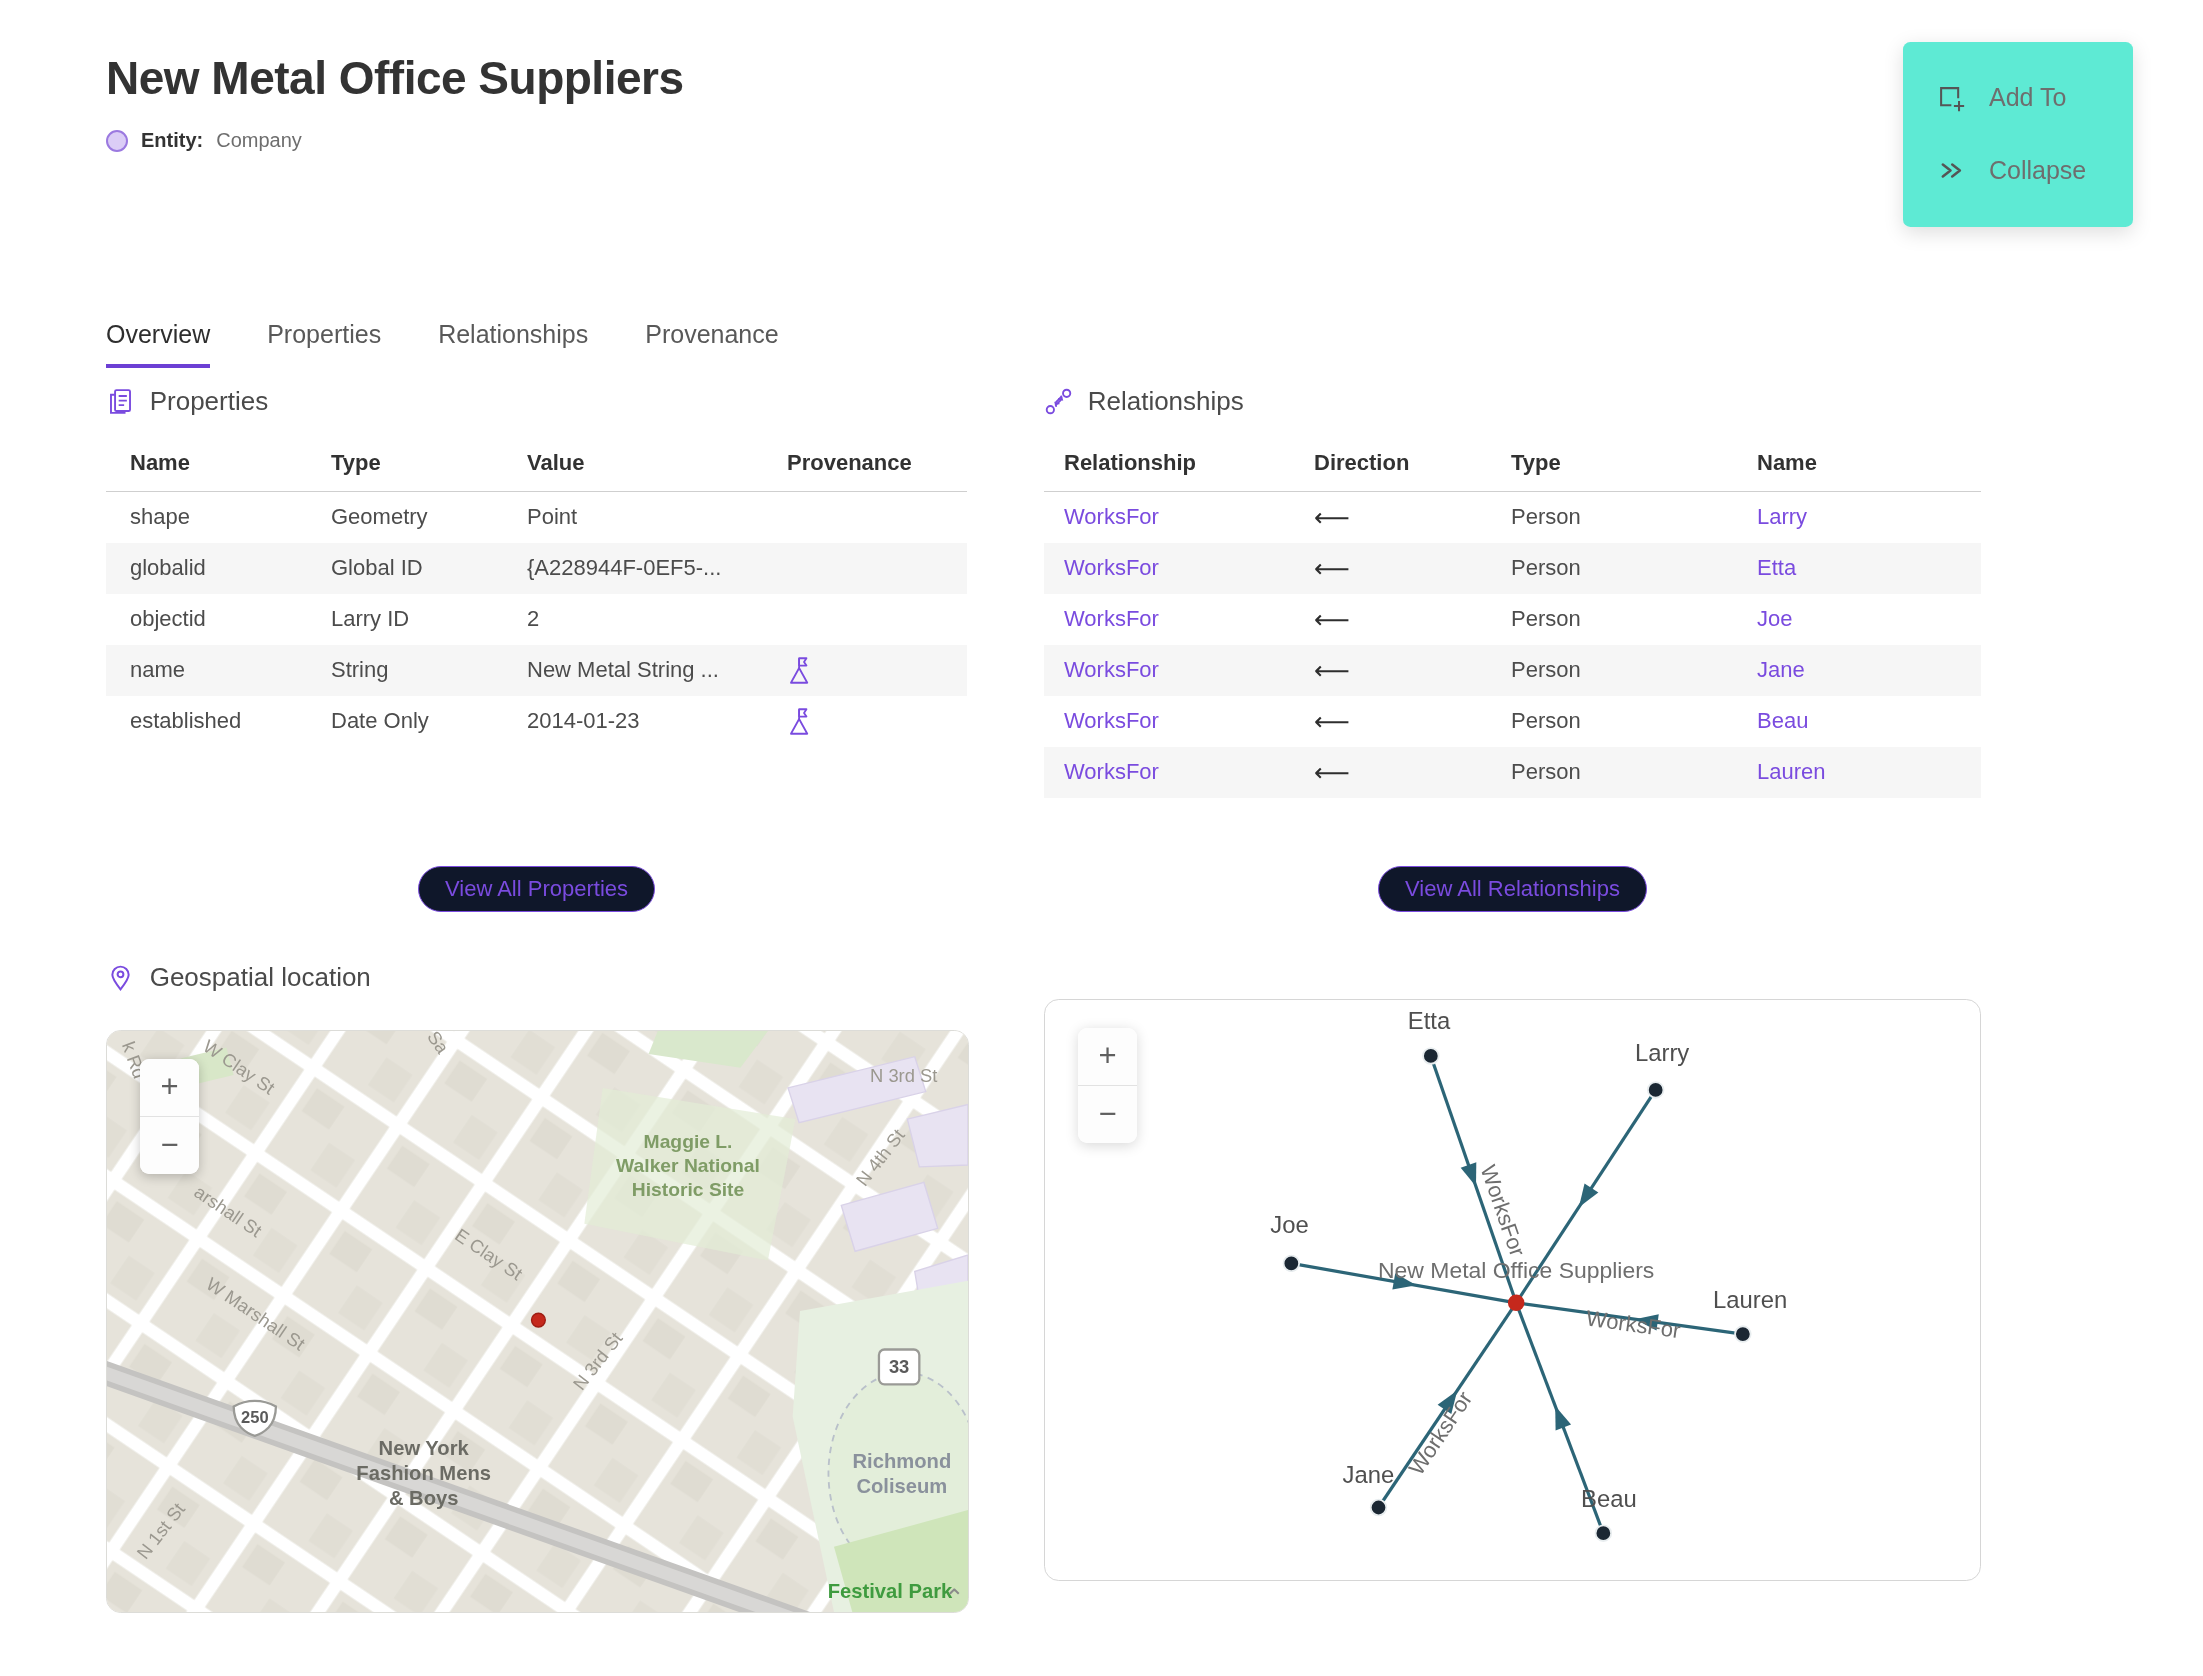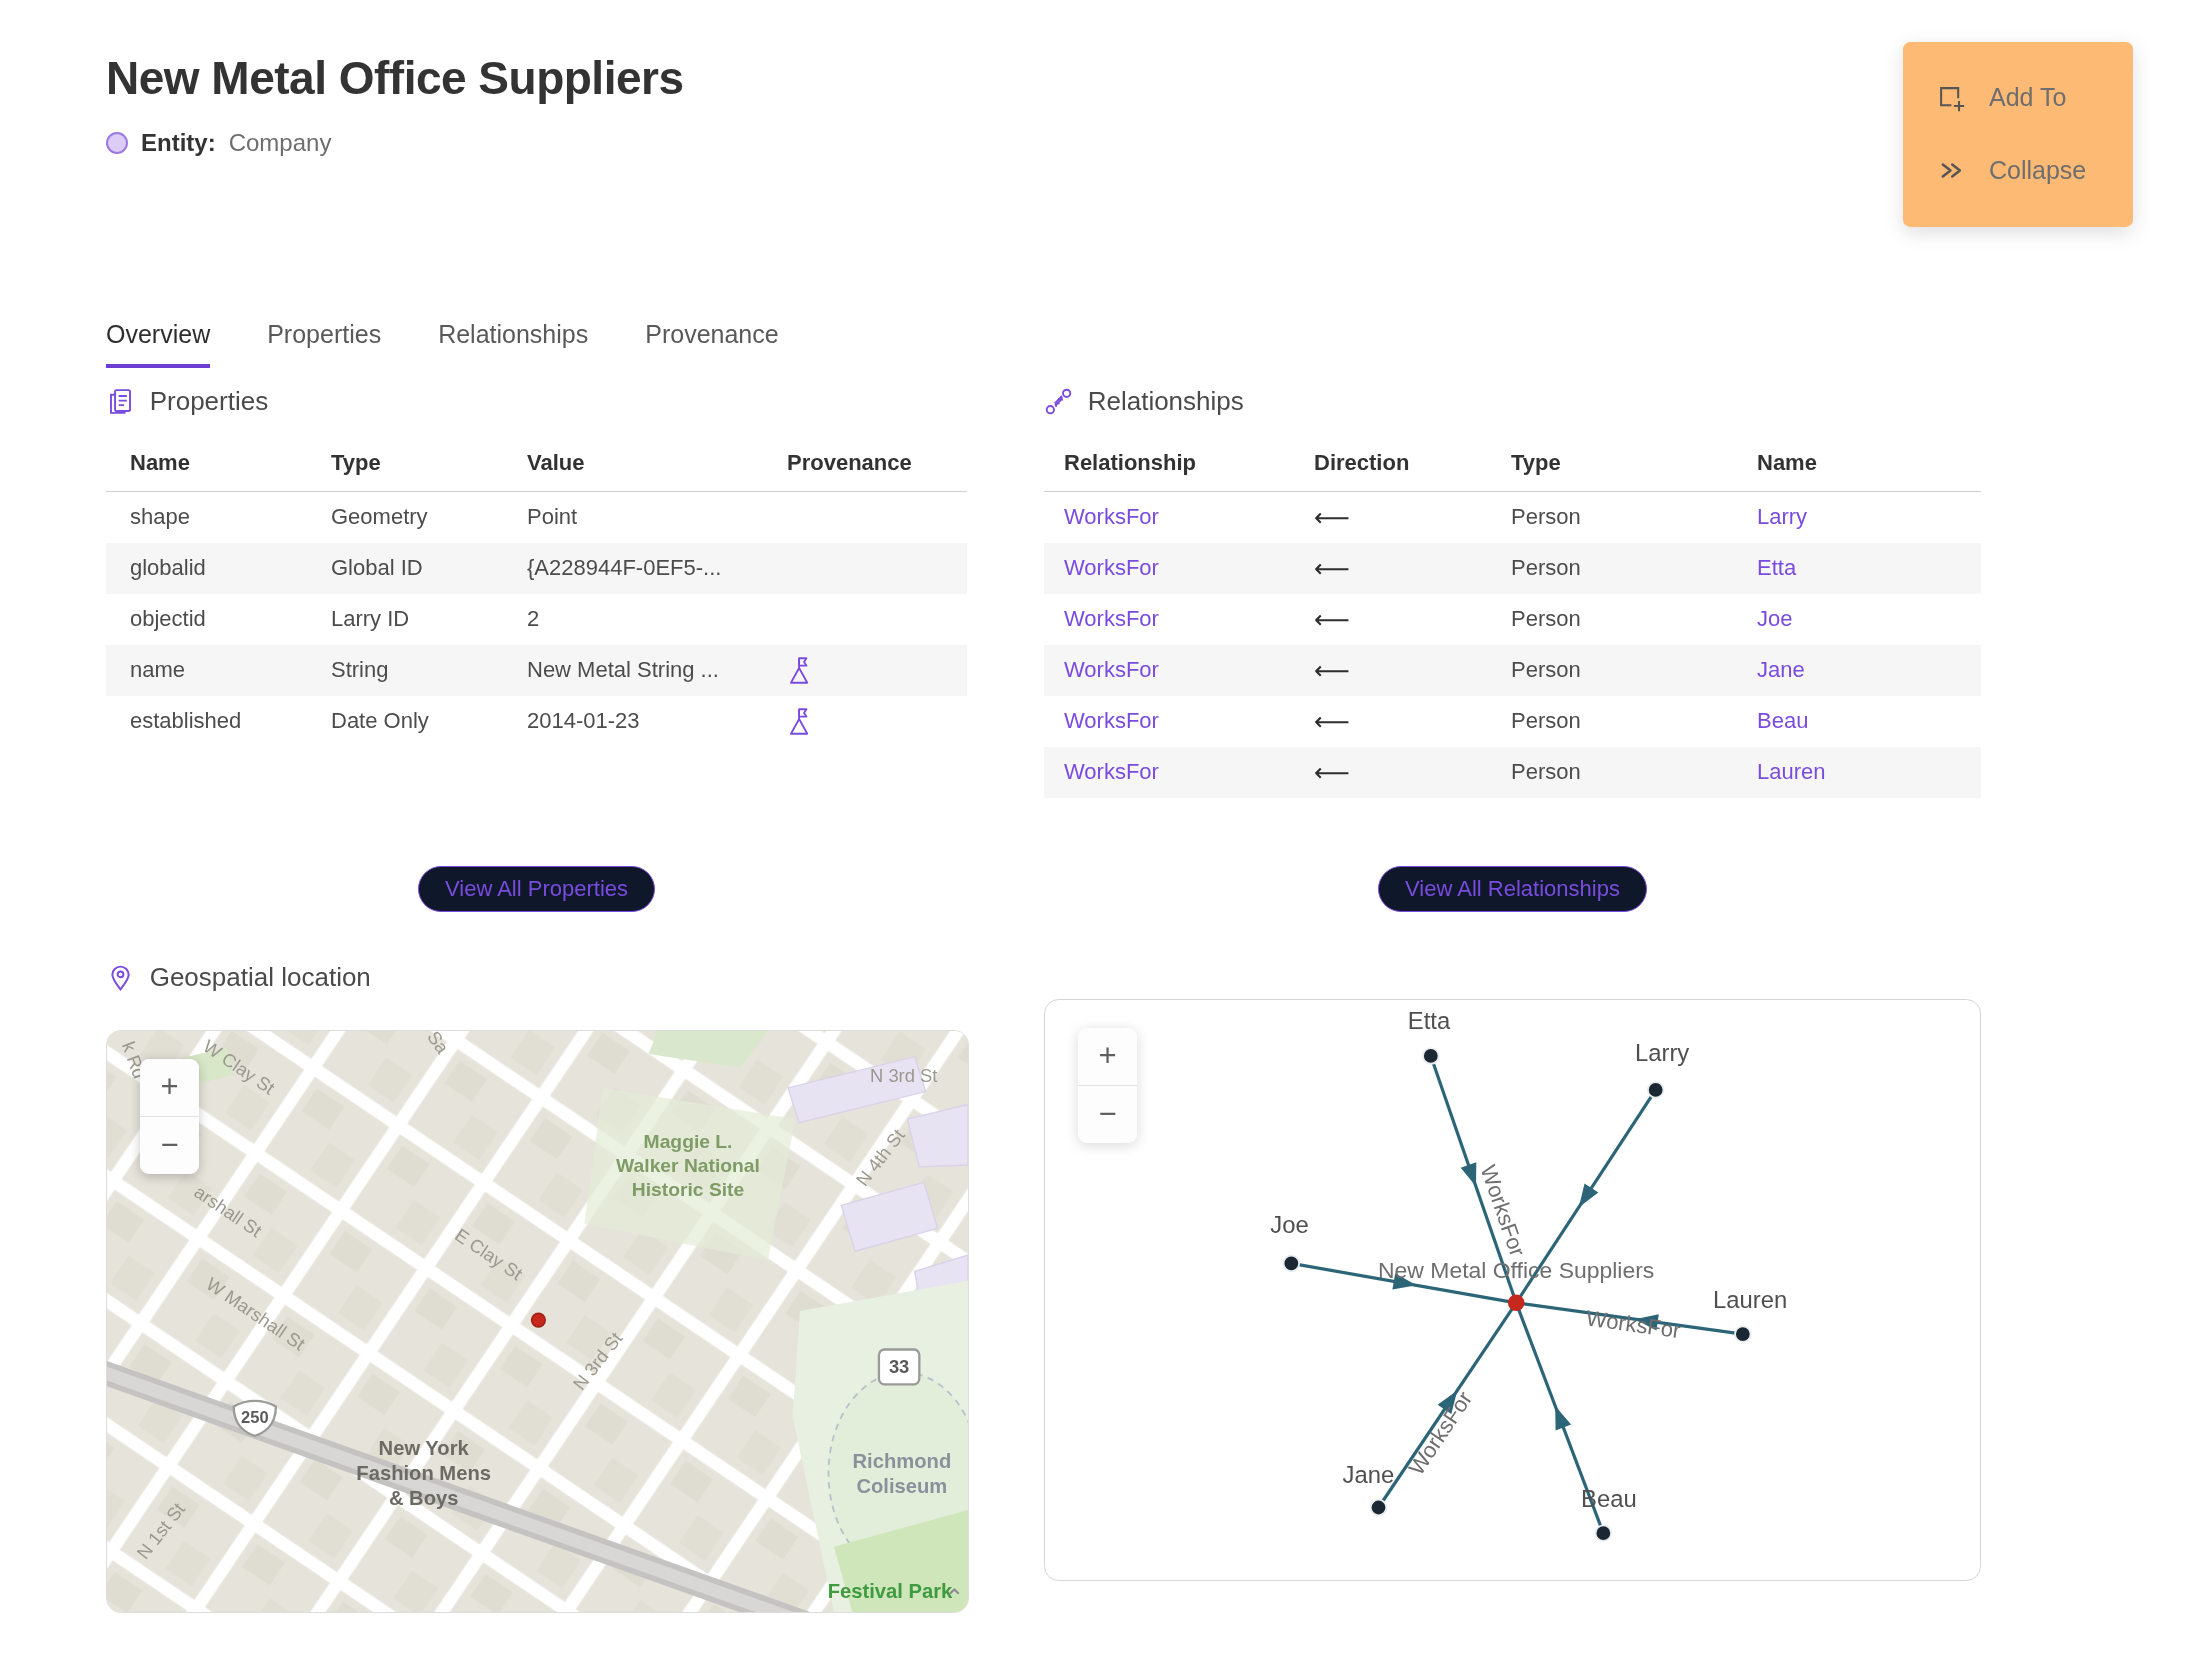--- a/index.html
+++ b/index.html
@@ -2,27 +2,27 @@
 <html style="font-size:14.7px"><head>
 <meta charset="utf-8">
 <style>
   html,body{margin:0;padding:0;background:#fff;}
   .page{position:relative;width:2183px;height:1677px;background:#ffffff;overflow:hidden;
         font-family:"Liberation Sans",sans-serif;color:#333;}
 
   
   .header{position:absolute;left:106px;top:51px;}
   .page-title{font-size:46px;font-weight:bold;color:#333;margin:0;letter-spacing:-0.5px;}
-  .entity-row{margin-top:24px;display:flex;align-items:center;gap:13px;font-size:24px;}
+  .entity-row{margin-top:24px;display:flex;align-items:center;gap:13px;font-size:20px;}
   .entity-dot{width:22px;height:22px;border-radius:50%;background:#dbcdf6;border:2.8px solid #9b79e0;box-sizing:border-box;}
   .entity-label{font-weight:bold;color:#333;}
   .entity-type{color:#6e6e6e;}
 
   
-  .actions-card{position:absolute;top:42px;right:50px;width:230px;background:#fdba74;border-radius:7.3px;
+  .actions-card{position:absolute;top:42px;right:50px;width:230px;background:#5eead4;border-radius:7.3px;
                 box-shadow:0 5.5px 20px rgba(0,0,0,.13);padding:26px 0 27.5px 0;}
   .action-item{display:flex;align-items:center;gap:24px;padding:14.7px 0 14.7px 33px;cursor:pointer;
                color:#6e6e6e;font-size:25px;}
   .action-item + .action-item{margin-top:14.7px;}
   .action-item svg{width:29px;height:29px;flex:0 0 auto;}
 
   
   .tabs{position:absolute;left:106px;top:272px;display:flex;gap:57px;font-size:25px;}
   .tab{color:#595959;padding-bottom:14.7px;border-bottom:4.6px solid transparent;cursor:pointer;margin-top:48px;}
   .tab.active{color:#2e2e2e;border-bottom-color:#6c3fd4;}

